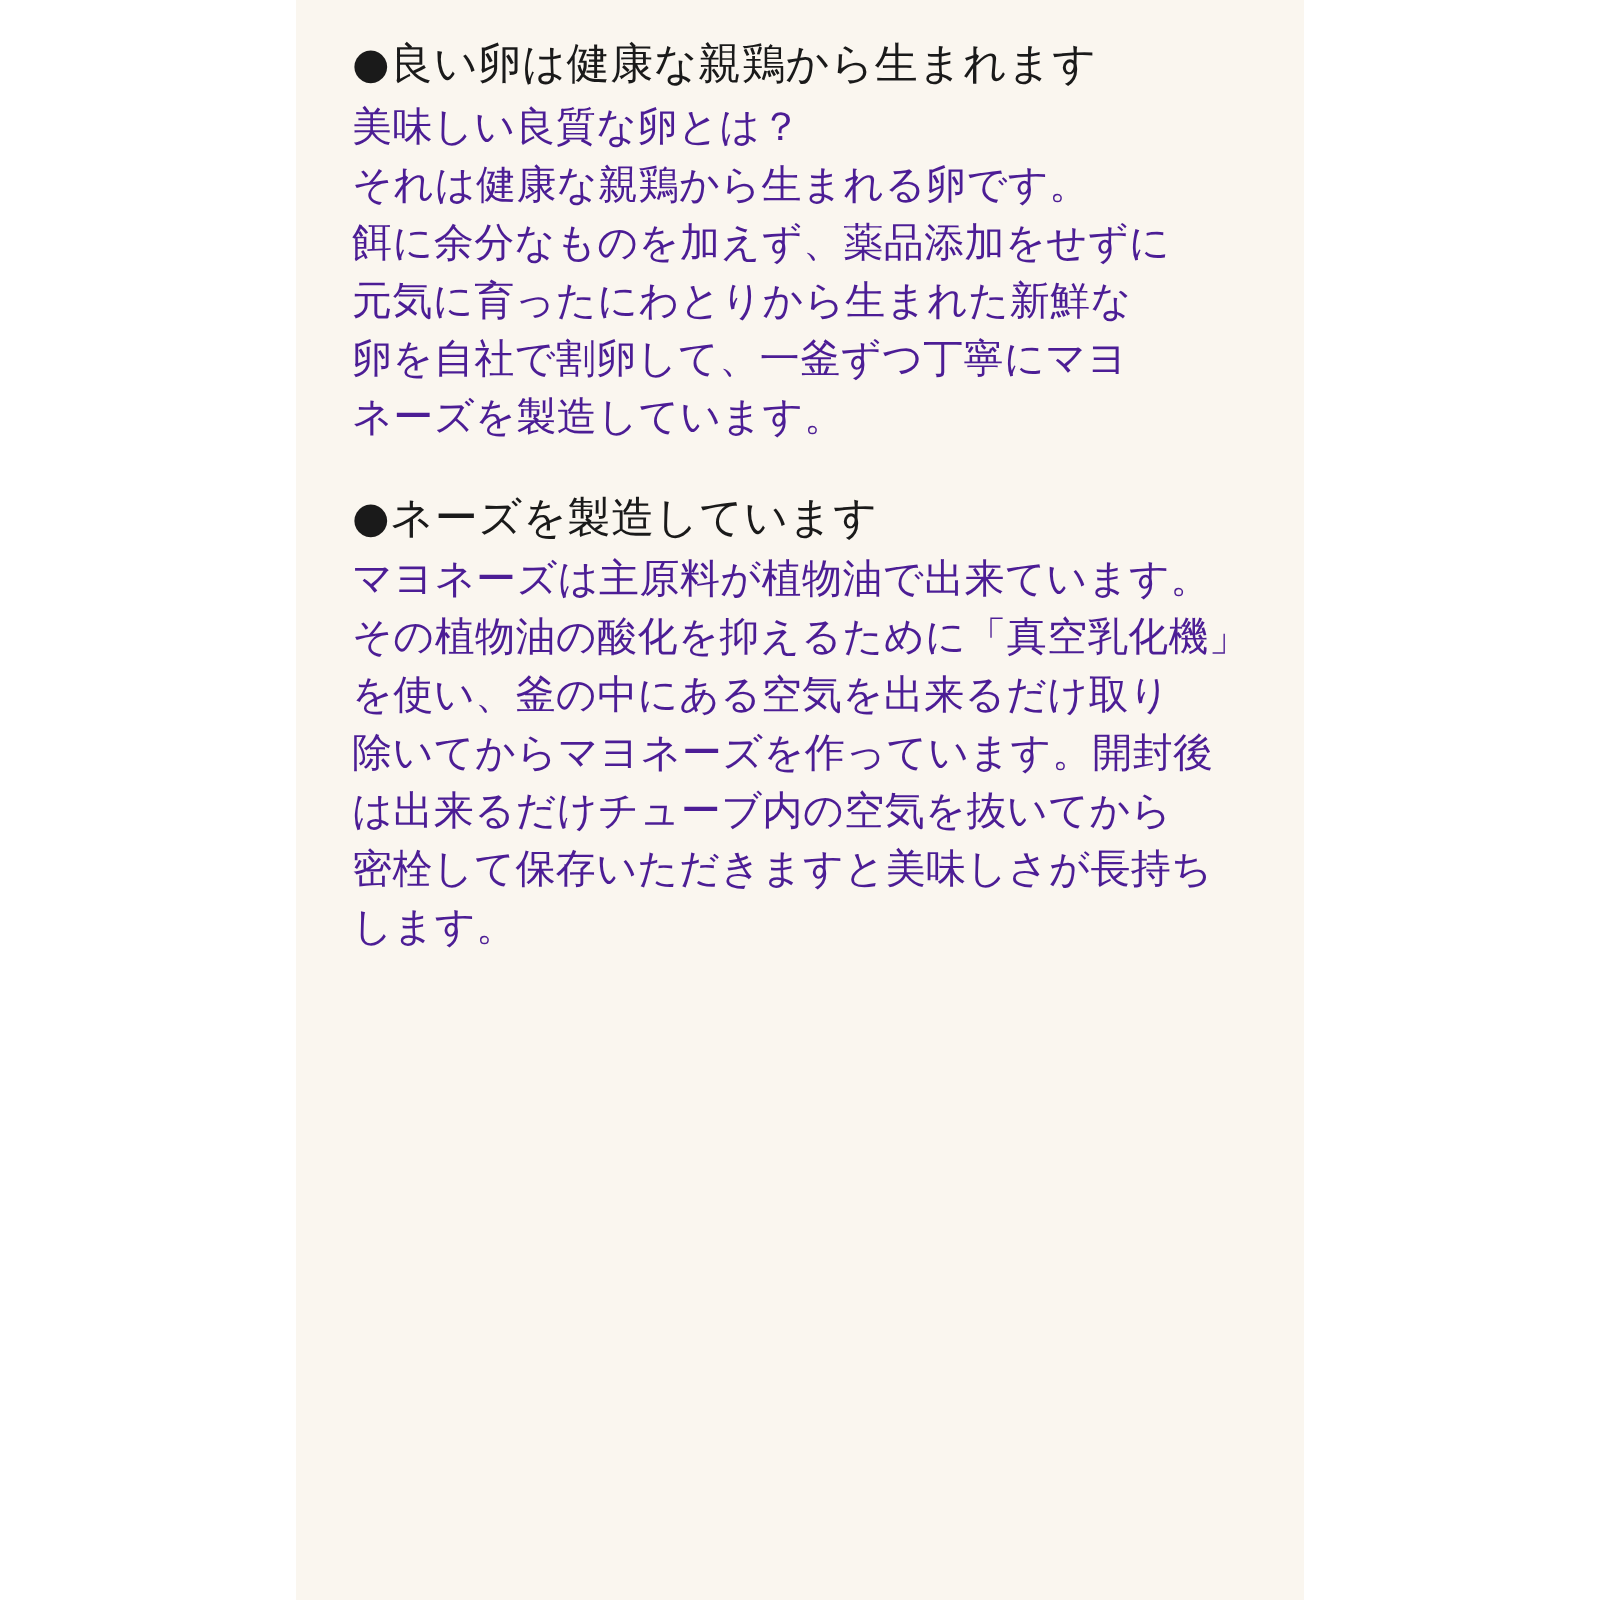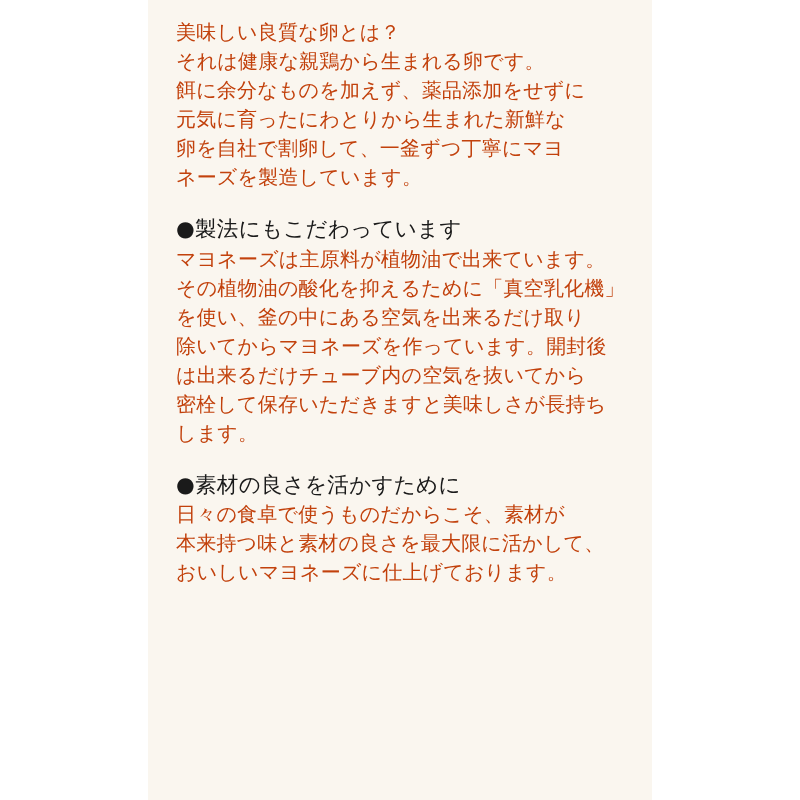--- a/index.html
+++ b/index.html
@@ -40,56 +40,51 @@
     font-size: 21.5px;
     line-height: 1.42;
     color: #1a1a1a;
     letter-spacing: 0.3px;
     font-weight: 400;
     white-space: nowrap;
   }
   .body-text {
     font-size: 20px;
     line-height: 1.45;
-    color: #c2410c;
+    color: #4c1d95;
     letter-spacing: 0.2px;
     font-weight: 400;
     white-space: pre-wrap;
   }
 </style>
 </head>
 <body>
 
 <div id="page">
   <div id="panel">
 
     <div class="section">
+      <div class="heading">●良い卵は健康な親鶏から生まれます</div>
       <div class="body-text">美味しい良質な卵とは？
 それは健康な親鶏から生まれる卵です。
 餌に余分なものを加えず、薬品添加をせずに
 元気に育ったにわとりから生まれた新鮮な
 卵を自社で割卵して、一釜ずつ丁寧にマヨ
 ネーズを製造しています。</div>
     </div>
 
     <div class="section">
     </div>
 
     <div class="section">
-      <div class="heading">●製法にもこだわっています</div>
+      <div class="heading">●ネーズを製造しています</div>
       <div class="body-text">マヨネーズは主原料が植物油で出来ています。
 その植物油の酸化を抑えるために「真空乳化機」
 を使い、釜の中にある空気を出来るだけ取り
 除いてからマヨネーズを作っています。開封後
 は出来るだけチューブ内の空気を抜いてから
 密栓して保存いただきますと美味しさが長持ち
 します。</div>
     </div>
 
-    <div class="section">
-      <div class="heading">●素材の良さを活かすために</div>
-      <div class="body-text">日々の食卓で使うものだからこそ、素材が
-本来持つ味と素材の良さを最大限に活かして、
-おいしいマヨネーズに仕上げております。</div>
-    </div>
 
   </div>
 </div>
 
 </body></html>

